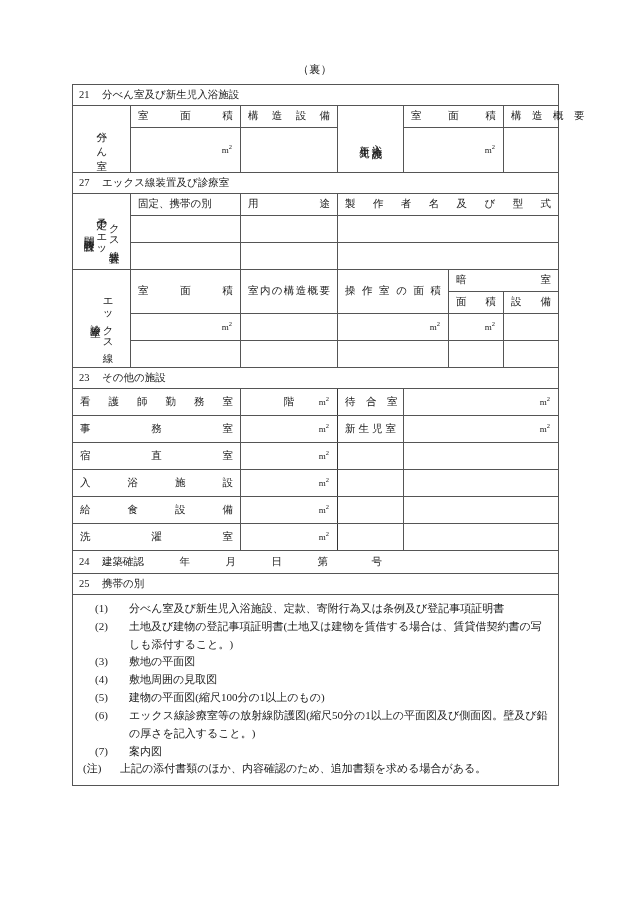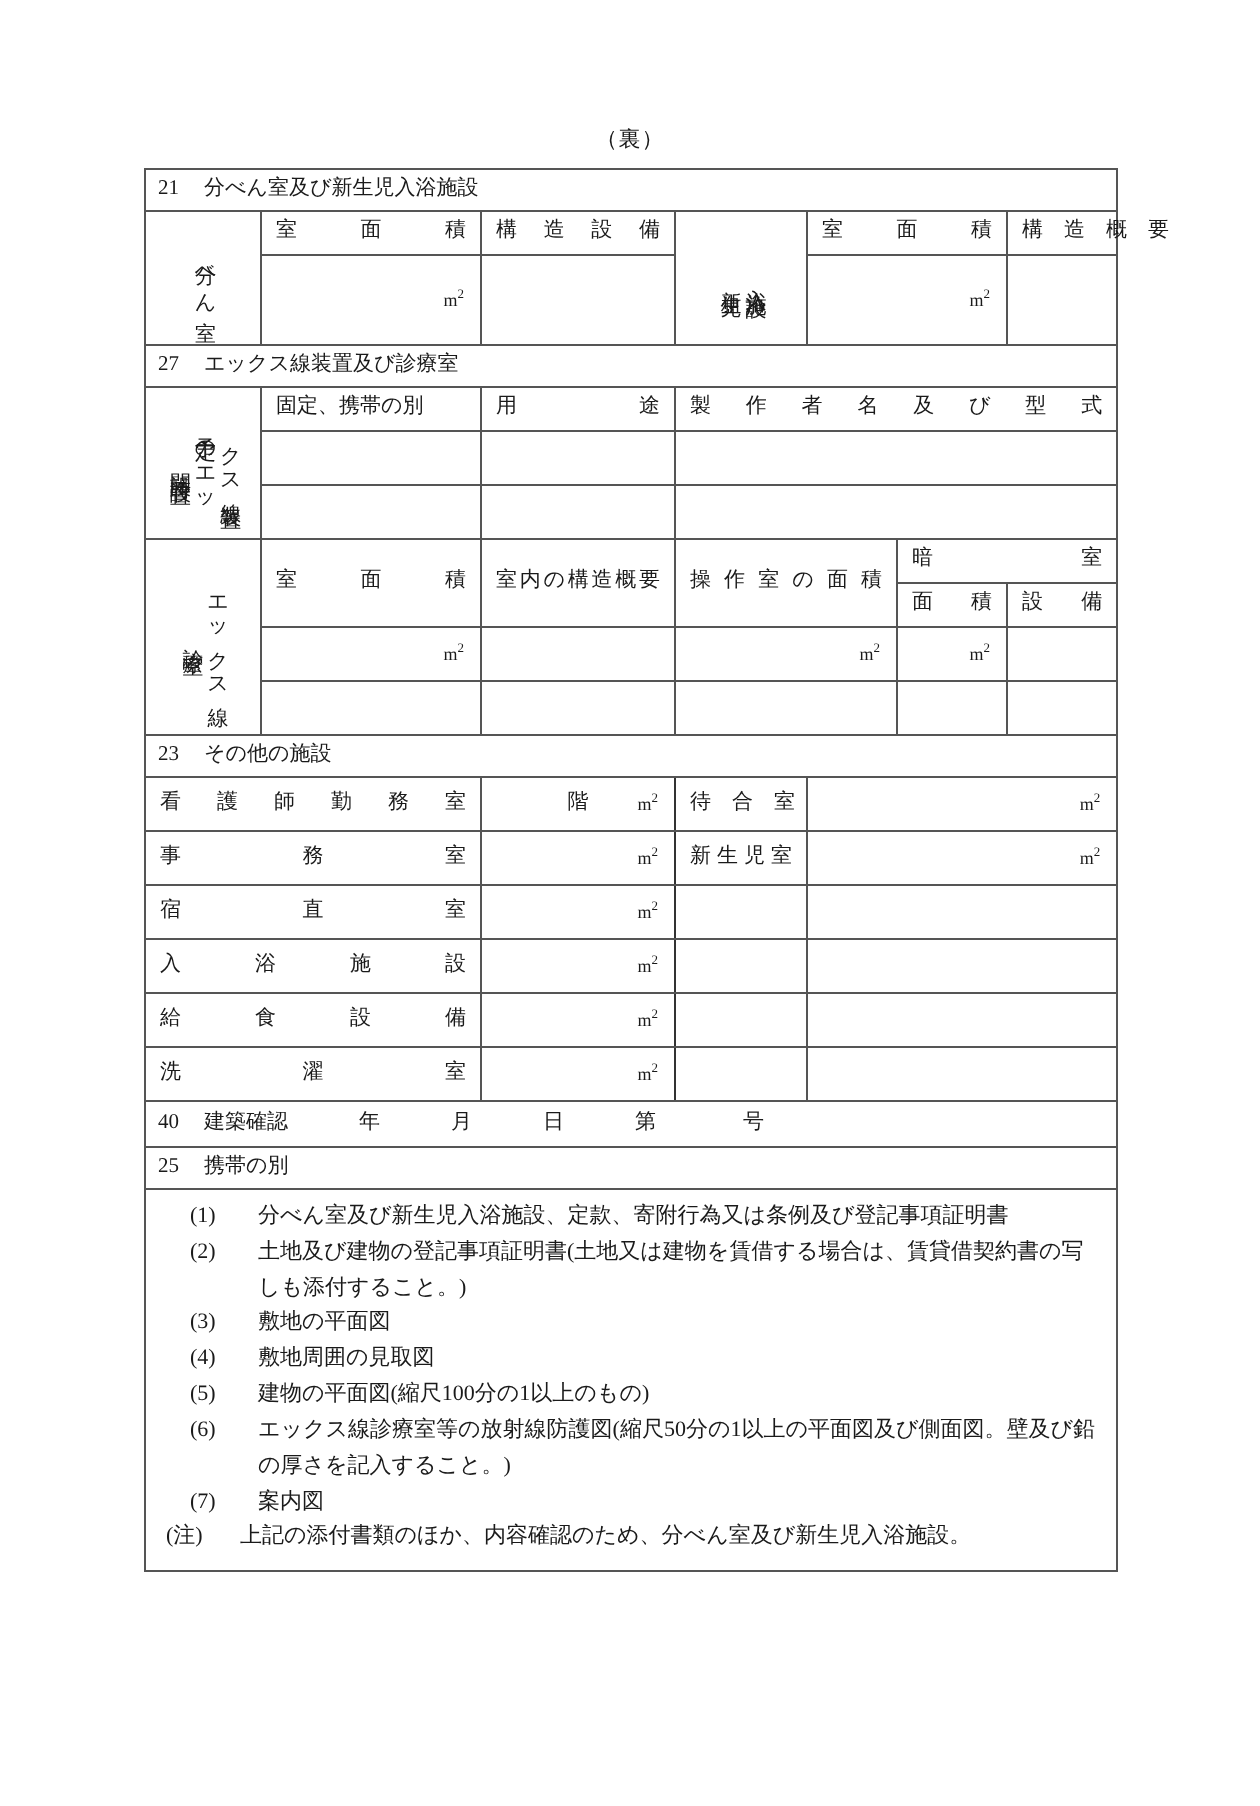--- a/index.html
+++ b/index.html
@@ -379,21 +379,21 @@
       <td class="colhead" colspan="4">洗　濯　室</td>
       <td class="entry" colspan="4" style="border-right:1.6px solid #333;">
         <span class="unit"><span>m</span><sup>2</sup></span>
       </td>
       <td class="entry" colspan="2"></td>
       <td class="entry" colspan="3"></td>
     </tr>
 
     <tr>
       <td class="s24" colspan="13">
-        <span class="sec-num">40</span><span class="sec-title">建築確認</span><span class="slot">年</span><span class="slot">月</span><span class="slot">日</span><span class="slot">第</span><span class="slot-wide">号</span>
+        <span class="sec-num">24</span><span class="sec-title">建築確認</span><span class="slot">年</span><span class="slot">月</span><span class="slot">日</span><span class="slot">第</span><span class="slot-wide">号</span>
       </td>
     </tr>
 
     <tr>
       <td class="sec-head" colspan="13">
         <span class="sec-num">25</span><span class="sec-title">携帯の別</span>
       </td>
     </tr>
     <tr>
       <td class="att-cell" colspan="13">
@@ -421,21 +421,21 @@
         <div class="att-item">
           <span class="att-marker">(6)</span>
           <span class="att-text">エックス線診療室等の放射線防護図(縮尺50分の1以上の平面図及び側面図。壁及び鉛の厚さを記入すること。)</span>
         </div>
         <div class="att-item">
           <span class="att-marker">(7)</span>
           <span class="att-text">案内図</span>
         </div>
         <div class="att-note">
           <span class="att-marker">(注)</span>
-          <span class="att-text">上記の添付書類のほか、内容確認のため、分べん室及び新生児入浴施設。</span>
+          <span class="att-text">上記の添付書類のほか、内容確認のため、追加書類を求める場合がある。</span>
         </div>
 
       </td>
     </tr>
 
   </tbody>
     </table>
 </div>
 
 </body></html>

